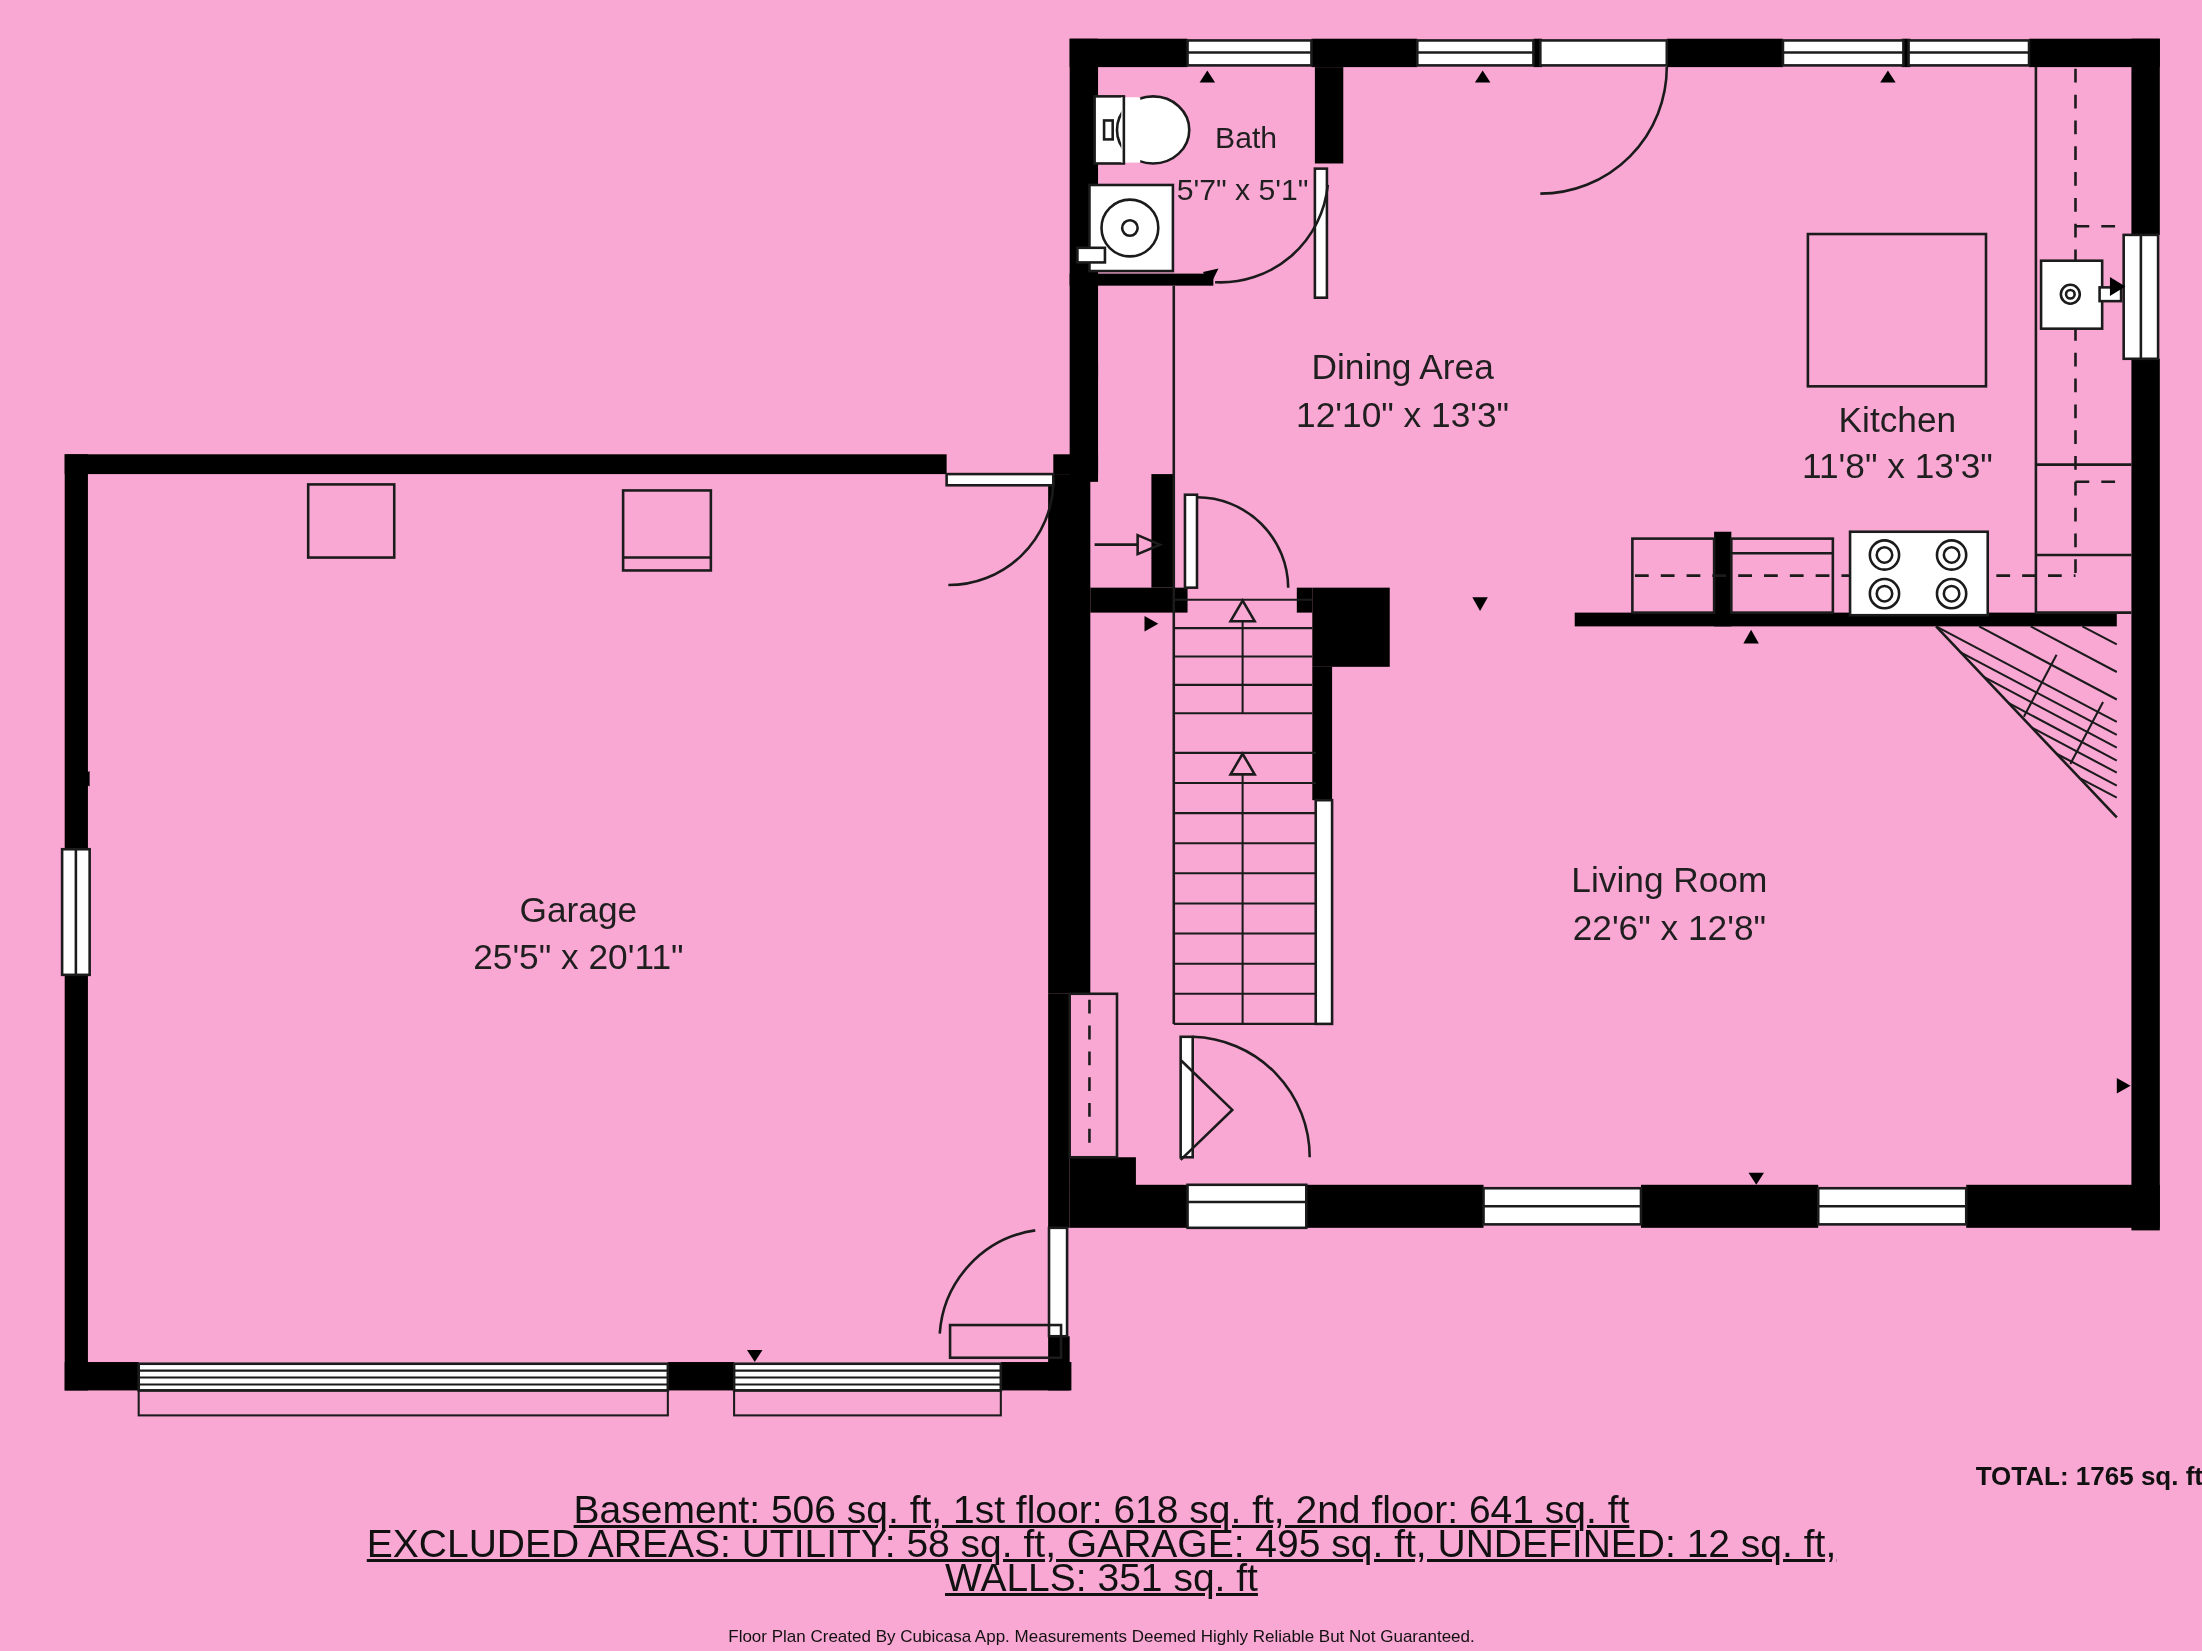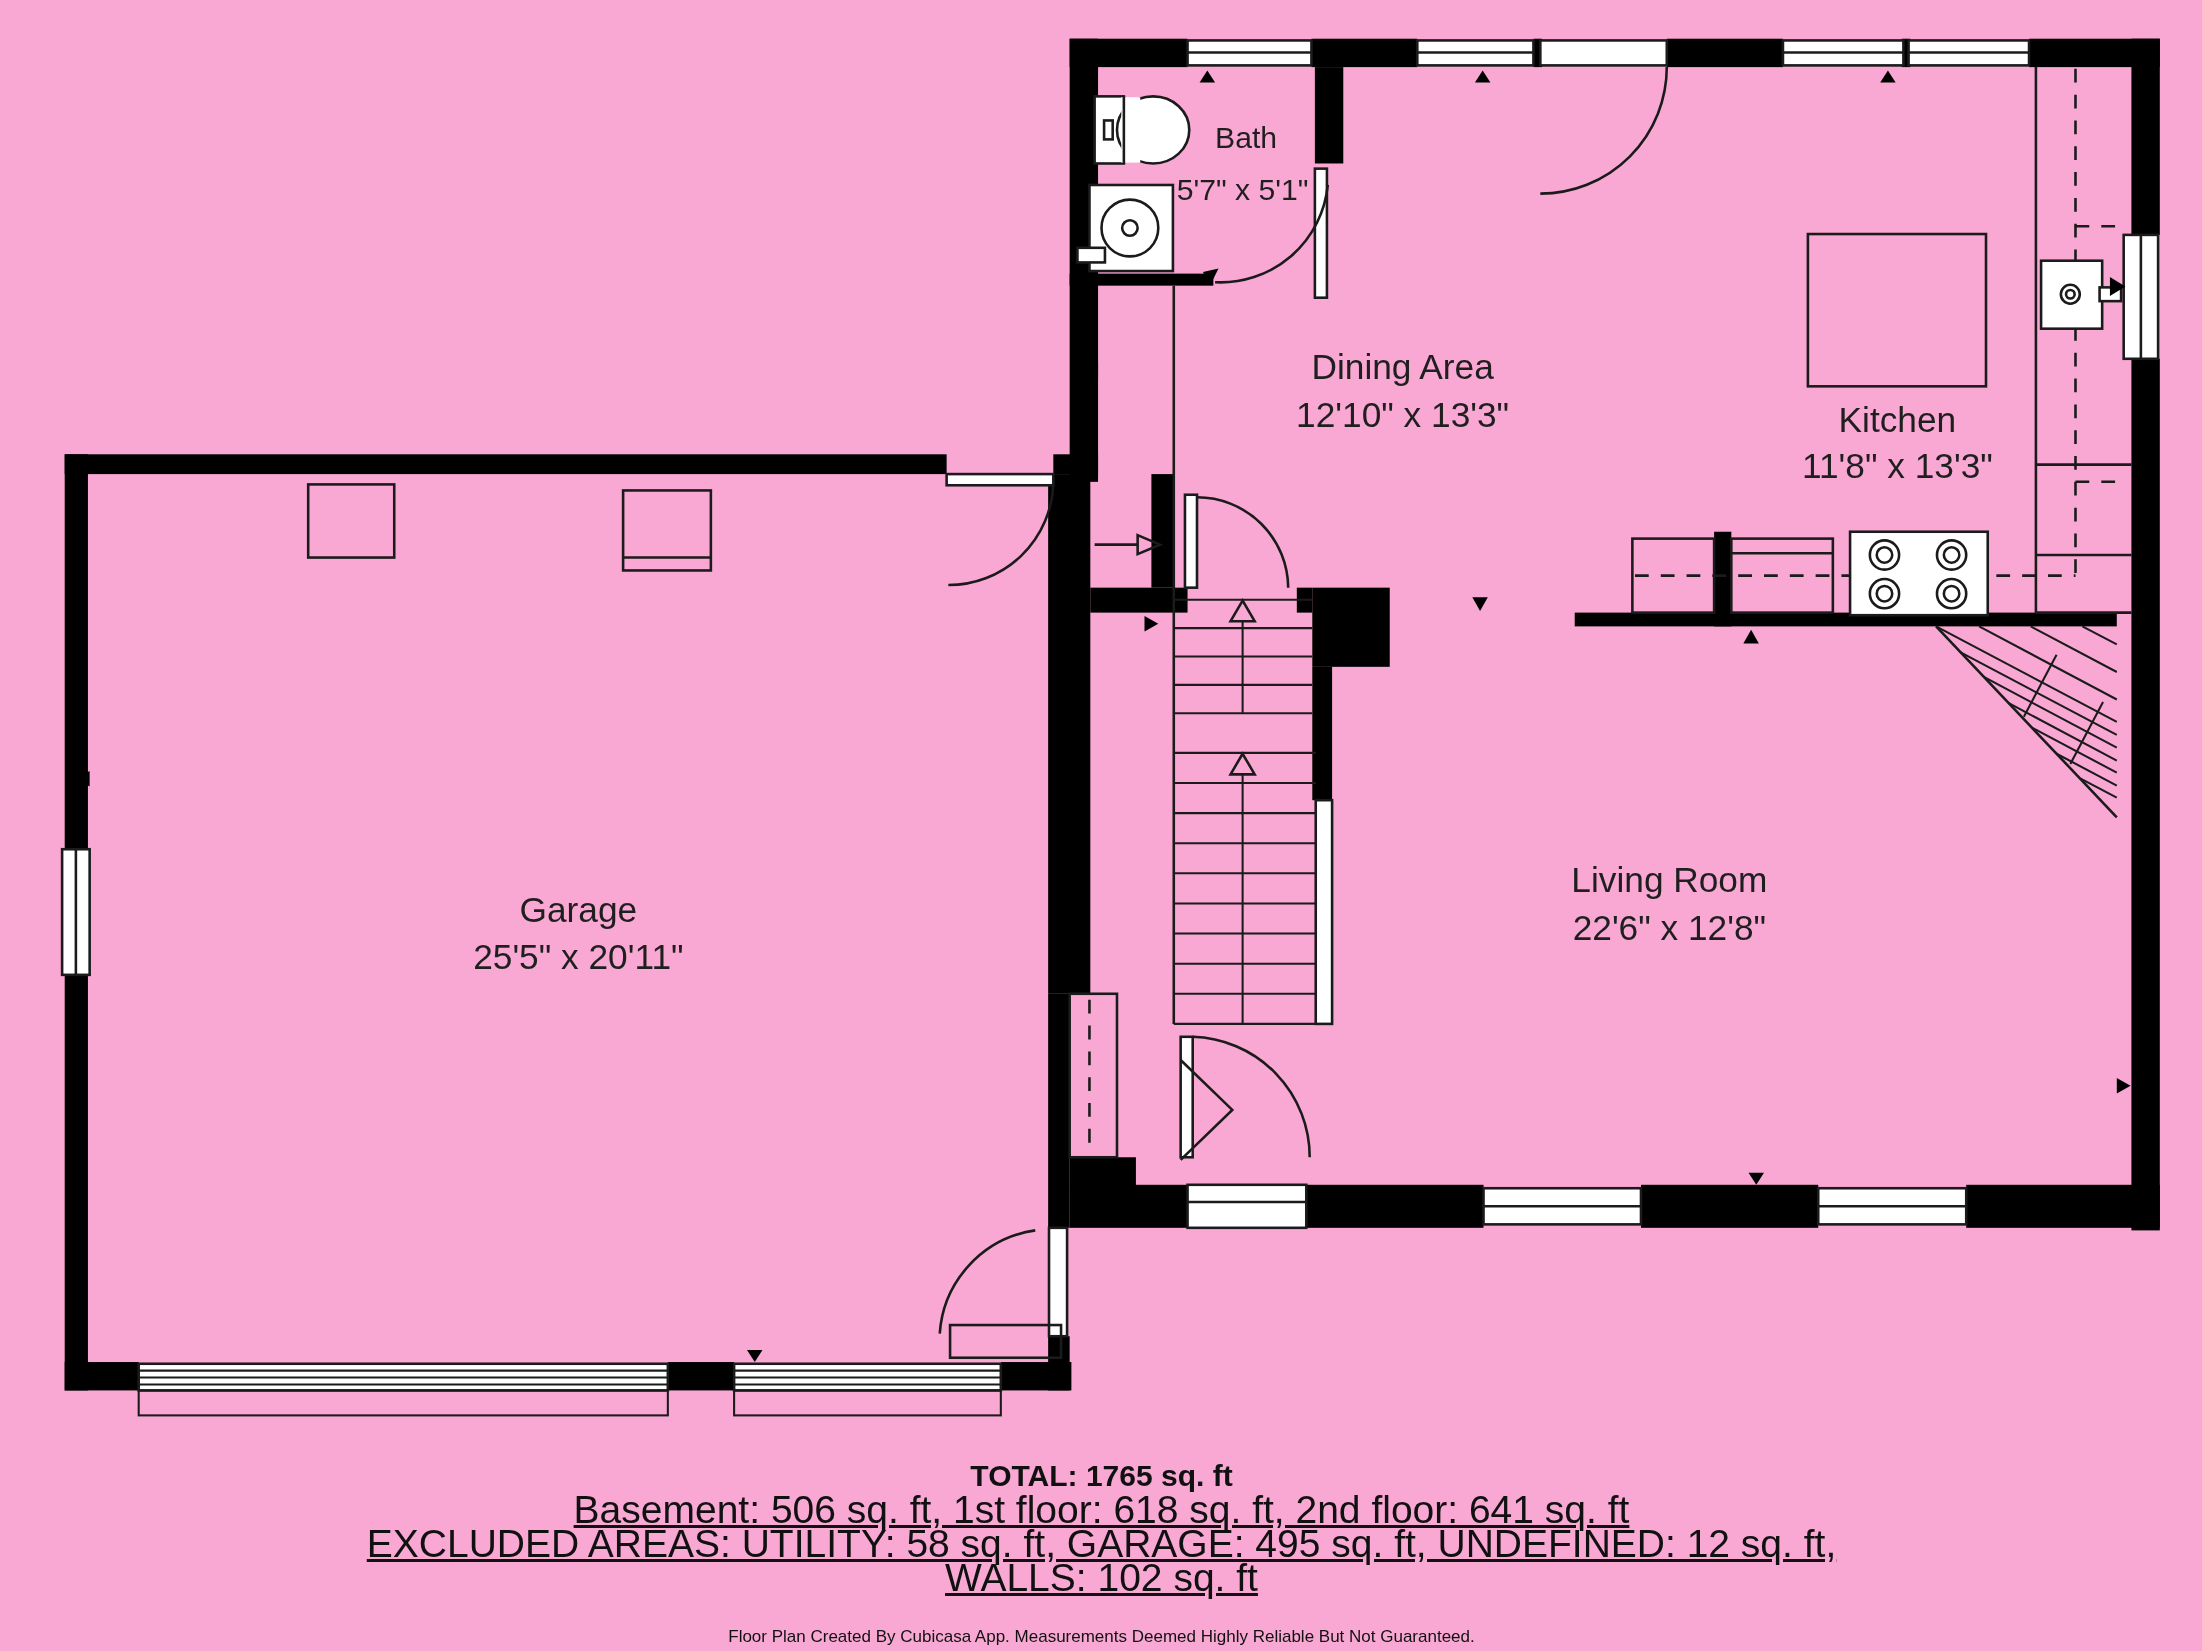--- a/index.html
+++ b/index.html
@@ -9,21 +9,21 @@
   .wall{fill:#000000;stroke:none;}
   .thin{fill:none;stroke:#1b1b1b;stroke-width:3;}
   .thin2{fill:none;stroke:#1b1b1b;stroke-width:2.4;}
   .whitebox{fill:#ffffff;stroke:#1b1b1b;stroke-width:3;}
   .dash{fill:none;stroke:#1b1b1b;stroke-width:3;stroke-dasharray:16 14;}
   .mark{fill:#000000;stroke:none;}
   .openmark{fill:none;stroke:#1b1b1b;stroke-width:3;}
   .roomlabel{fill:#1f1f1f;font-size:41px;text-anchor:middle;}
   .roomlabel-sm{fill:#1f1f1f;font-size:35px;text-anchor:middle;}
   .summary{position:absolute;left:0;top:1459px;width:2203px;text-align:center;color:#111;}
-  .summary .total{font-size:30px;font-weight:bold;line-height:34px;}
+  .summary .total{font-size:26px;font-weight:bold;line-height:34px;text-align:right;}
   .summary .line{font-size:39px;line-height:34px;text-decoration:underline;}
   .summary .foot{font-size:17px;margin-top:32px;}
 </style>
 </head>
 <body>
 
 <div class="page">
 <svg width="2203" height="1652" viewBox="0 0 2560 1920">
 
   <g>
@@ -297,17 +297,17 @@
     <text class="roomlabel" x="672" y="1126">25'5" x 20'11"</text>
     <text class="roomlabel" x="1940" y="1037">Living Room</text>
     <text class="roomlabel" x="1940" y="1092">22'6" x 12'8"</text>
   </g>
 </svg>
 
   <div class="summary">
     <div class="total">TOTAL: 1765 sq. ft</div>
     <div class="line">Basement: 506 sq. ft, 1st floor: 618 sq. ft, 2nd floor: 641 sq. ft</div>
     <div class="line">EXCLUDED AREAS: UTILITY: 58 sq. ft, GARAGE: 495 sq. ft, UNDEFINED: 12 sq. ft,</div>
-    <div class="line">WALLS: 102 sq. ft</div>
+    <div class="line">WALLS: 351 sq. ft</div>
     <div class="foot">Floor Plan Created By Cubicasa App. Measurements Deemed Highly Reliable But Not Guaranteed.</div>
   </div>
 </div>
 
 
 </body></html>

